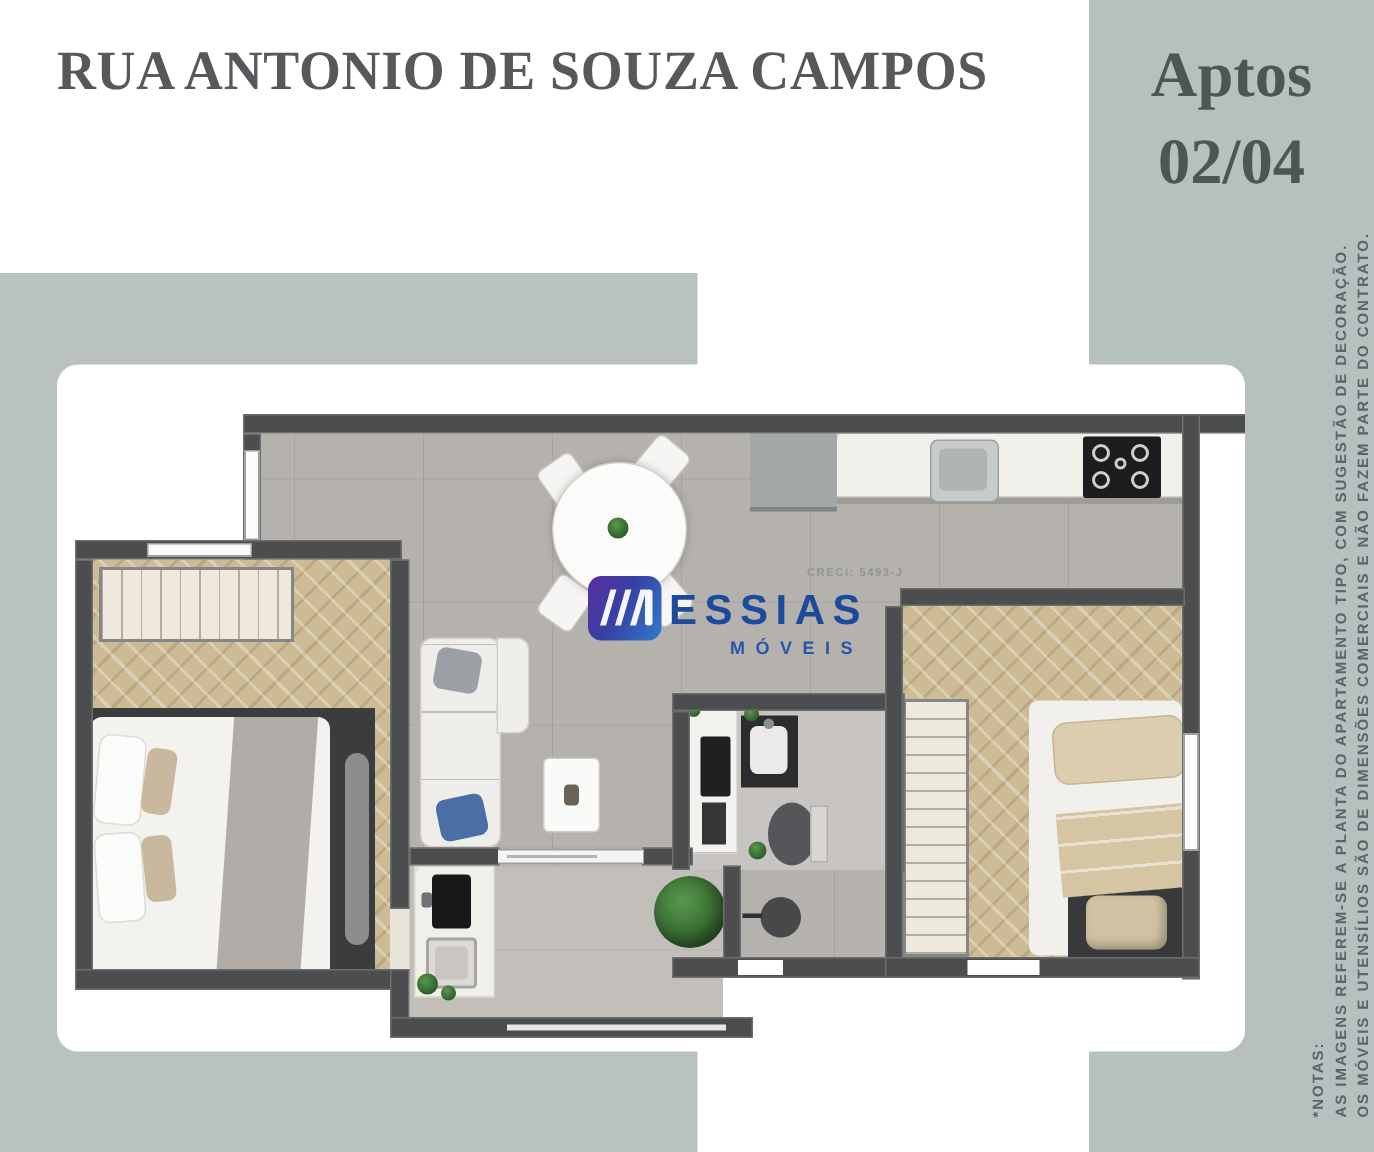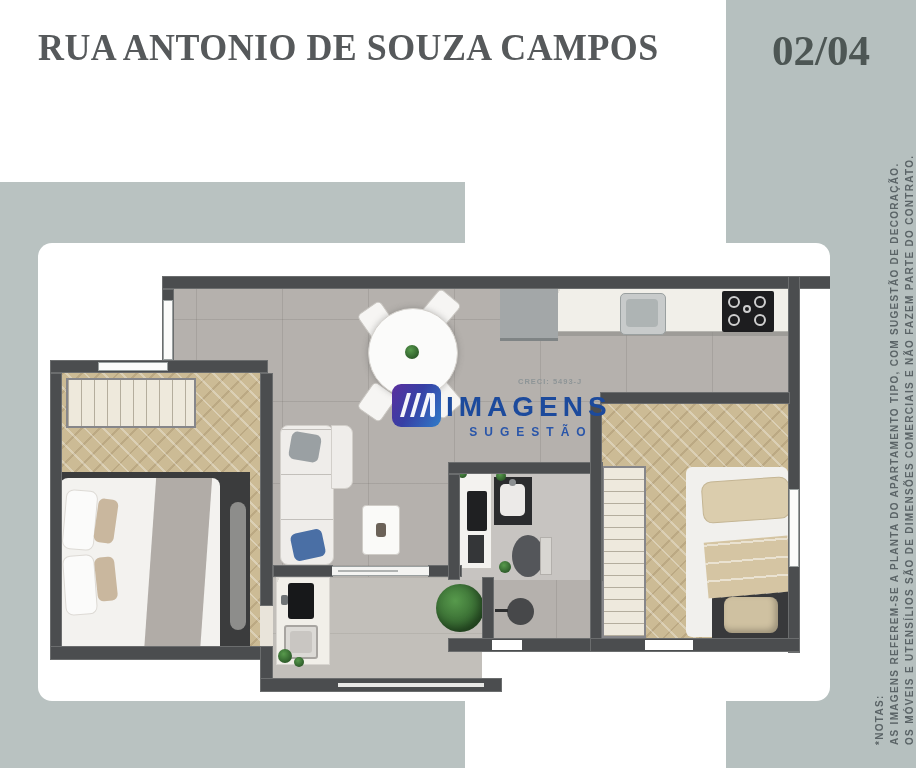--- a/index.html
+++ b/index.html
@@ -46,20 +46,21 @@
 <body>
 
 <div class="page">
 
   <div class="sage-left"></div>
   <div class="sage-right"></div>
 
   <div class="page-title">RUA ANTONIO DE SOUZA CAMPOS</div>
 
   <div class="panel-text">
+    <div>Aptos</div>
     <div>02/04</div>
   </div>
 
   <div class="notes">
     <div>*NOTAS:</div>
     <div>AS IMAGENS REFEREM-SE A PLANTA DO APARTAMENTO TIPO, COM SUGESTÃO DE DECORAÇÃO.</div>
     <div>OS MÓVEIS E UTENSÍLIOS SÃO DE DIMENSÕES COMERCIAIS E NÃO FAZEM PARTE DO CONTRATO.</div>
   </div>
 
   <div class="canvas plan">
@@ -173,18 +174,18 @@
 
     <div style="left:354px;top:141px;width:49px;height:43px;border-radius:9px;
          background:linear-gradient(120deg,#5b2f9e 0%,#3740a5 45%,#2f7cc9 100%);overflow:hidden;">
       <svg width="49" height="43" viewBox="0 0 49 43" style="position:absolute;left:0;top:0;">
         <path d="M8 33 L15 9 L19 9 L12 33 Z" fill="#ffffff" opacity="0.95"></path>
         <path d="M18 33 L25 9 L29 9 L22 33 Z" fill="#ffffff" opacity="0.95"></path>
         <path d="M28 33 L35 9 L39 9 L32 33 Z" fill="#ffffff" opacity="0.95"></path>
         <rect x="38" y="9" width="5" height="24" rx="2" fill="#ffffff" opacity="0.95"></rect>
       </svg>
     </div>
-    <div class="brand-text" style="left:408px;top:148px;">IMAGENS</div>
-    <div class="brand-sub" style="left:418px;top:182px;width:150px;text-align:center;">SUGESTÃO</div>
-    <div class="creci" style="left:480px;top:134px;">CRECI: 5493-J</div>
+    <div class="brand-text" style="left:408px;top:148px;">ESSIAS</div>
+    <div class="brand-sub" style="left:418px;top:182px;width:150px;text-align:center;">MÓVEIS</div>
+    <div class="creci" style="left:500px;top:134px;">CRECI: 5493-J</div>
 
   </div>
 </div>
 
 </body></html>

